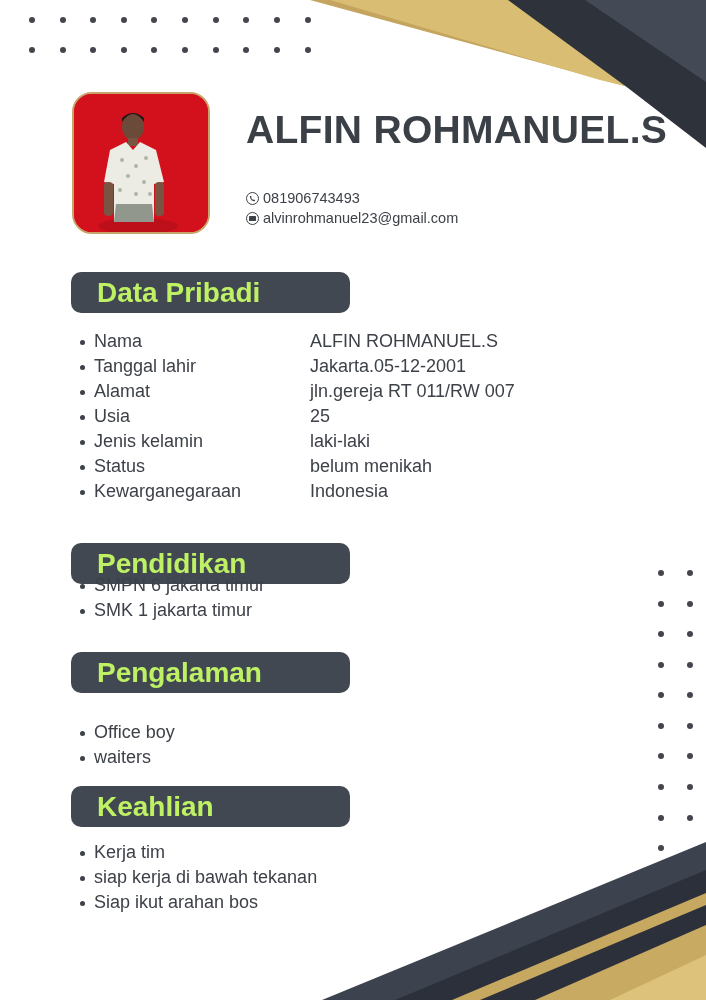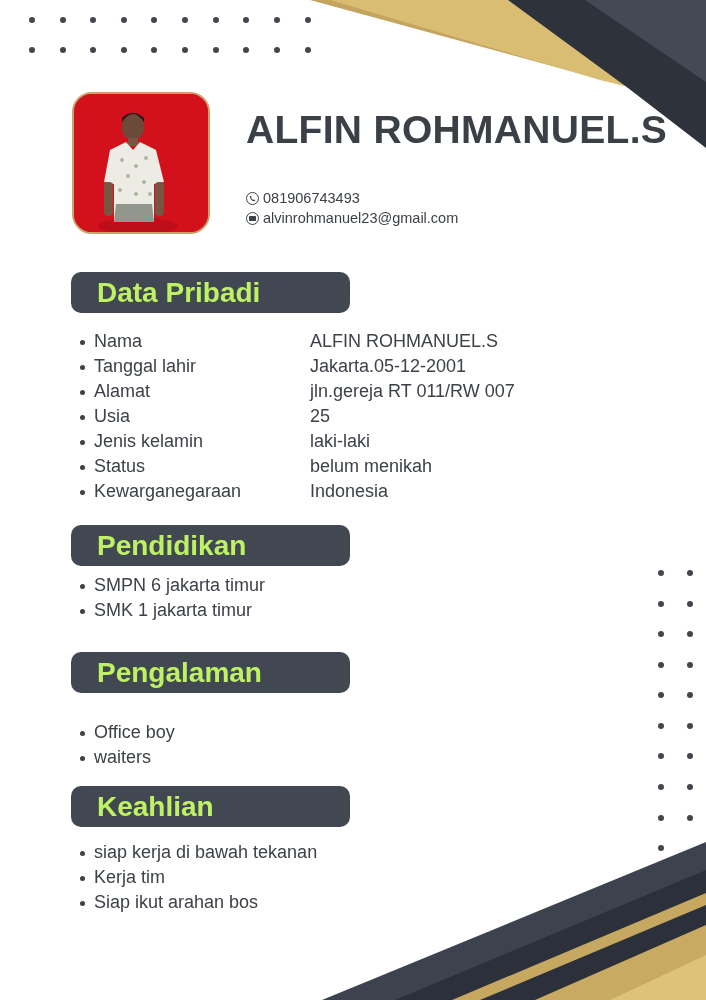--- a/index.html
+++ b/index.html
@@ -166,30 +166,30 @@
 <ul class="list" style="top:325px">
   <li><span>Nama</span><span class="val">ALFIN ROHMANUEL.S</span></li>
   <li><span>Tanggal lahir</span><span class="val">Jakarta.05-12-2001</span></li>
   <li><span>Alamat</span><span class="val">jln.gereja RT 011/RW 007</span></li>
   <li><span>Usia</span><span class="val">25</span></li>
   <li><span>Jenis kelamin</span><span class="val">laki-laki</span></li>
   <li><span>Status</span><span class="val">belum menikah</span></li>
   <li><span>Kewarganegaraan</span><span class="val">Indonesia</span></li>
 </ul>
 
-<div class="section-header" style="top:525px">Pendidikan</div>
+<div class="section-header" style="top:543px">Pendidikan</div>
 <ul class="list" style="top:569px">
   <li>SMPN 6 jakarta timur</li>
   <li>SMK 1 jakarta timur</li>
 </ul>
 
 <div class="section-header" style="top:652px">Pengalaman</div>
 <ul class="list" style="top:716px">
   <li>Office boy</li>
   <li>waiters</li>
 </ul>
 
 <div class="section-header" style="top:786px">Keahlian</div>
 <ul class="list" style="top:836px">
+  <li>Kerja tim</li>
   <li>siap kerja di bawah tekanan</li>
-  <li>Kerja tim</li>
   <li>Siap ikut arahan bos</li>
 </ul>
 
 </body></html>

